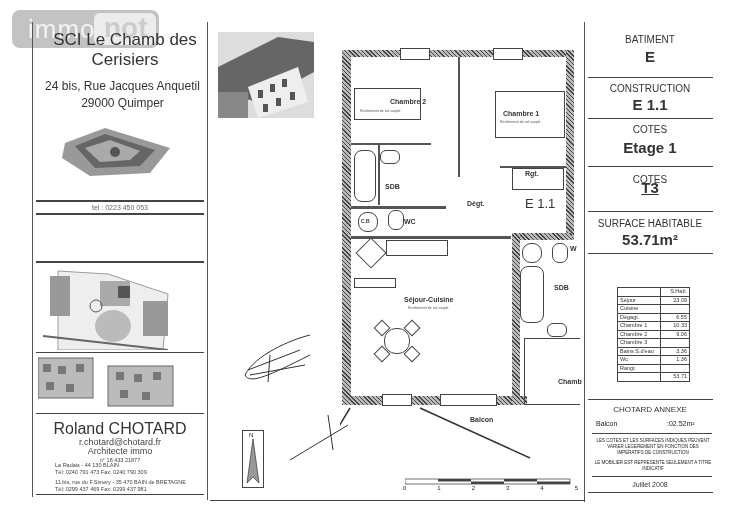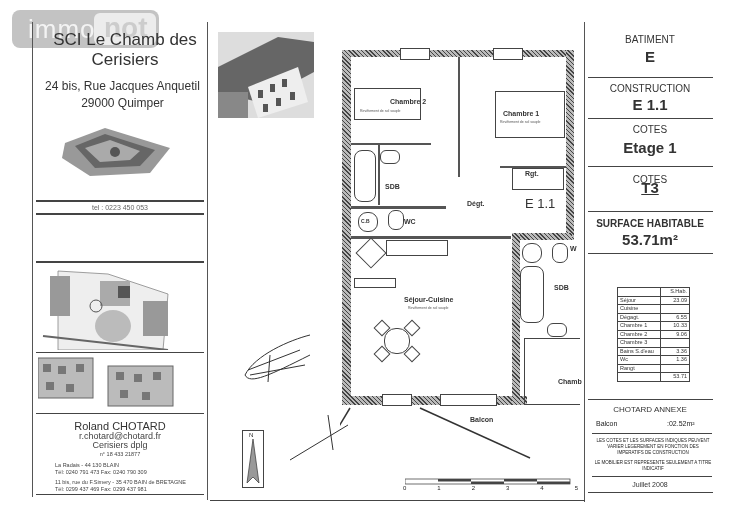--- a/index.html
+++ b/index.html
@@ -112,23 +112,23 @@
         <rect x="96" y="18" width="8" height="8"></rect>
         <rect x="115" y="16" width="8" height="8"></rect>
       <rect x="82" y="34" width="8" height="8"></rect>
         <rect x="104" y="36" width="8" height="8"></rect>
     </g>
   </svg>
 </div>
 <div class="hline" style="left:36px; top:413px; width:168px; height:1px;"></div>
 
 <div class="abs arch-name center">
-  <div style="font-size:11px;">Roland CHOTARD</div>
+  <div style="font-size:16px;">Roland CHOTARD</div>
   <div class="arch-small" style="font-size:9px;">r.chotard@chotard.fr</div>
-  <div class="arch-small" style="font-size:9px;">Cerisiers dplg</div>
+  <div class="arch-small" style="font-size:9px;">Architecte immo</div>
   <div class="arch-small" style="font-size:5.5px;">n° 18 433 21877</div>
 </div>
 <div class="abs" style="left:55px; top:462px; width:150px; font-size:5.5px; line-height:7px; color:#444;">
   <div>La Radais - 44 130 BLAIN</div>
   <div>Tél: 0240 791 473  Fax: 0240 790 309</div>
 </div>
 <div class="abs" style="left:55px; top:479px; width:155px; font-size:5.5px; line-height:7px; color:#444;">
   <div>11 bis, rue du F.Simery - 35 470 BAIN de BRETAGNE</div>
   <div>Tél: 0299 437 469  Fax: 0299 437 981</div>
 </div>
@@ -266,21 +266,21 @@
 <div class="hline" style="left:588px; top:77px; width:125px; height:1px;"></div>
 <div class="right-label" style="top:83px;">CONSTRUCTION</div>
 <div class="right-val" style="top:96px;">E 1.1</div>
 <div class="hline" style="left:588px; top:118px; width:125px; height:1px;"></div>
 <div class="right-label" style="top:124px;">COTES</div>
 <div class="right-val" style="top:139px;">Etage 1</div>
 <div class="hline" style="left:588px; top:166px; width:125px; height:1px;"></div>
 <div class="right-label" style="top:174px;">COTES</div>
 <div class="right-val" style="top:179px;text-decoration:underline;">T3</div>
 <div class="hline" style="left:588px; top:211px; width:125px; height:1px;"></div>
-<div class="right-label" style="top:218px;font-weight:bold;">SURFACE HABITABLE</div>
+<div class="right-label" style="top:218px;">SURFACE HABITABLE</div>
 <div class="right-val" style="top:231px;">53.71m²</div>
 <div class="hline" style="left:588px; top:253px; width:125px; height:1px;"></div>
 
 <table class="surf">
   <tbody>
       <tr>
         <td class="k"></td>
         <td class="v">S.Hab.</td>
       </tr>
   <tr>

